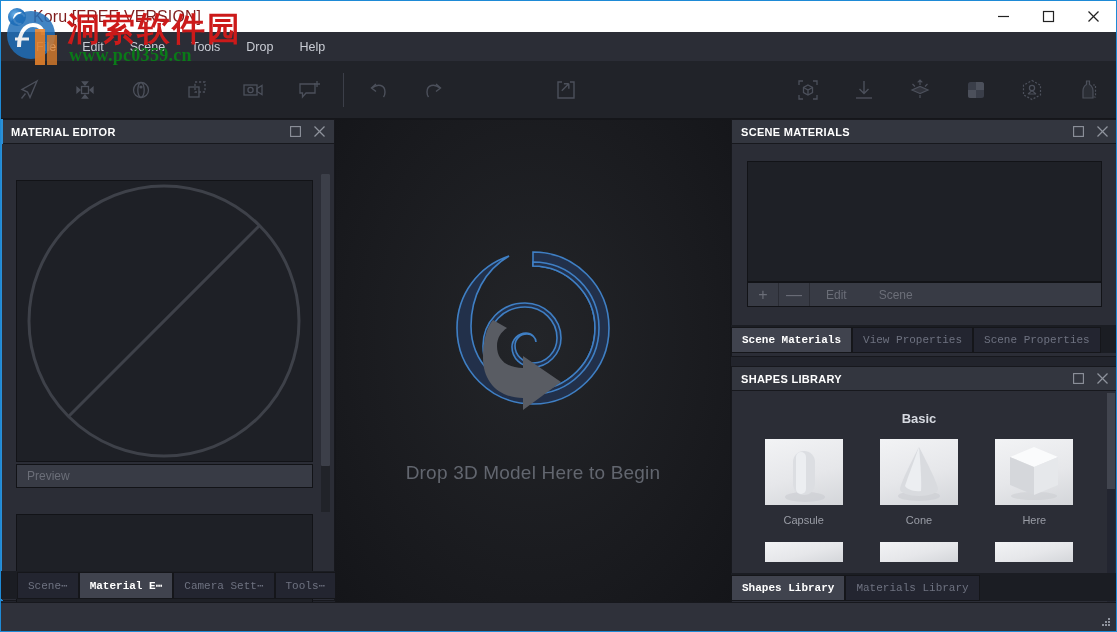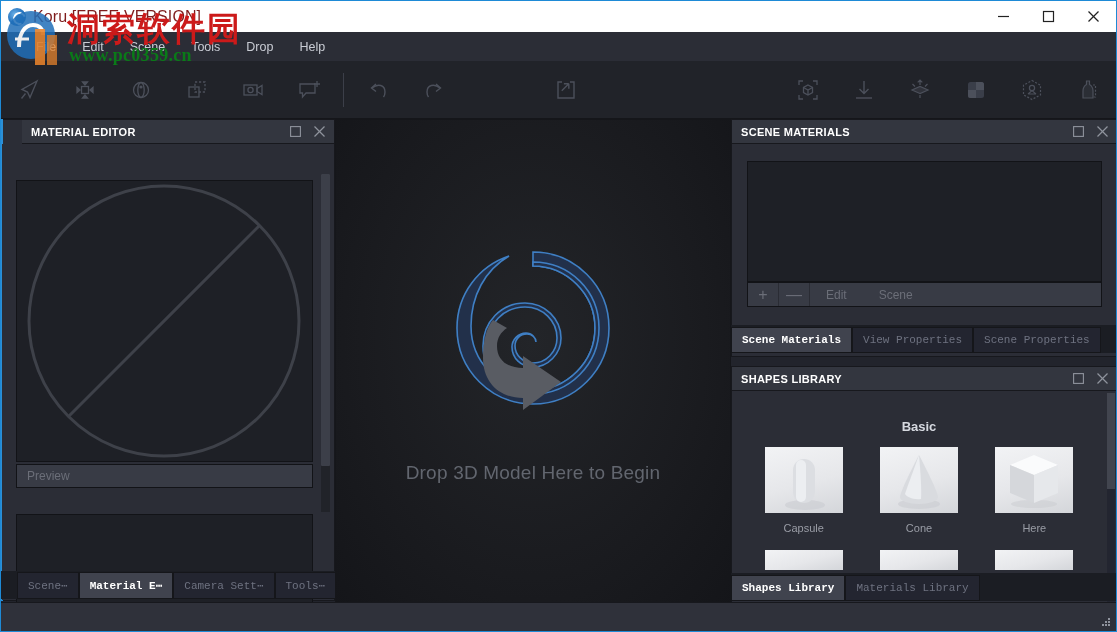--- a/index.html
+++ b/index.html
@@ -94,21 +94,21 @@
   .panel-title {
     font-size: 11px; font-weight: bold; color: #ffffff;
     letter-spacing: .3px;
   }
   .panel-head-btns { margin-left: auto; display: flex; align-items: center; gap: 2px; padding-right: 4px; }
   .hbtn { width: 22px; height: 22px; display: flex; align-items: center; justify-content: center; }
   .accent-left { position: absolute; left: -1px; top: -1px; bottom: -1px; width: 2px; background: #2b8fd6; }
   .accent-right { position: absolute; right: -1px; top: -1px; bottom: -1px; width: 2px; background: #2b8fd6; }
 
   
-  #mat-editor { left: 0; top: 118px; width: 334px; height: 482px; padding-left: 20px; }
+  #mat-editor { left: 0; top: 118px; width: 334px; height: 482px; }
   #mat-body { position: absolute; left: 0; top: 24px; right: 0; bottom: 0; background: #2b2d36; }
   #mat-preview-box {
     position: absolute; left: 14px; top: 36px; width: 297px; height: 282px;
     background: #1e2026; border: 1px solid #121317;
   }
   #mat-preview-box svg { display: block; }
   #mat-preview-label {
     position: absolute; left: 14px; top: 320px; width: 297px; height: 24px;
     background: #383b45; border: 1px solid #121317;
     display: flex; align-items: center; padding-left: 10px;
@@ -181,21 +181,21 @@
     font-size: 12px; color: #6b6e78; padding: 0 16px;
   }
   #sm-tabs { left: 730px; top: 324px; width: 387px; }
 
   
   #shapes-lib { left: 730px; top: 365px; width: 387px; height: 245px; }
   #sl-body {
     position: absolute; left: 0; top: 24px; right: 0; bottom: 0;
     background: #2b2d36; overflow: hidden;
   }
-  #sl-inner { position: absolute; left: 0; top: 8px; width: 374px; }
+  #sl-inner { position: absolute; left: 0; top: 0; width: 374px; }
   .sl-section-title {
     text-align: center; font-size: 13px; font-weight: bold; color: #d6d9e0;
     padding: 20px 0 13px 0;
   }
   .sl-grid {
     display: flex; justify-content: space-around; padding: 0 14px;
   }
   .sl-cell { width: 100px; display: flex; flex-direction: column; align-items: center; }
   .sl-thumb {
     width: 78px; height: 66px;

